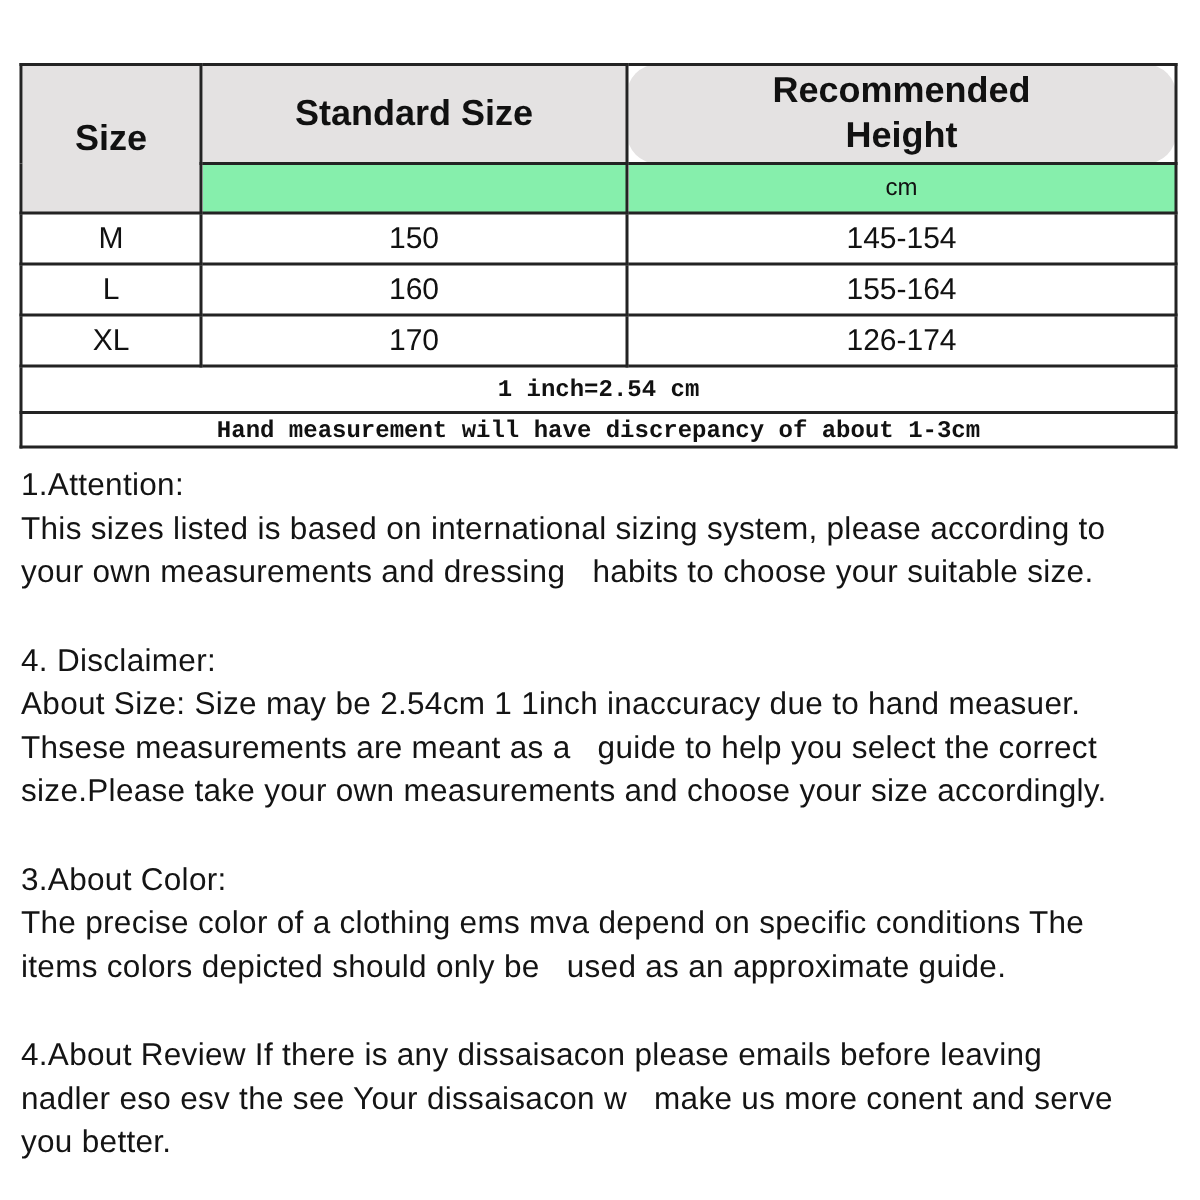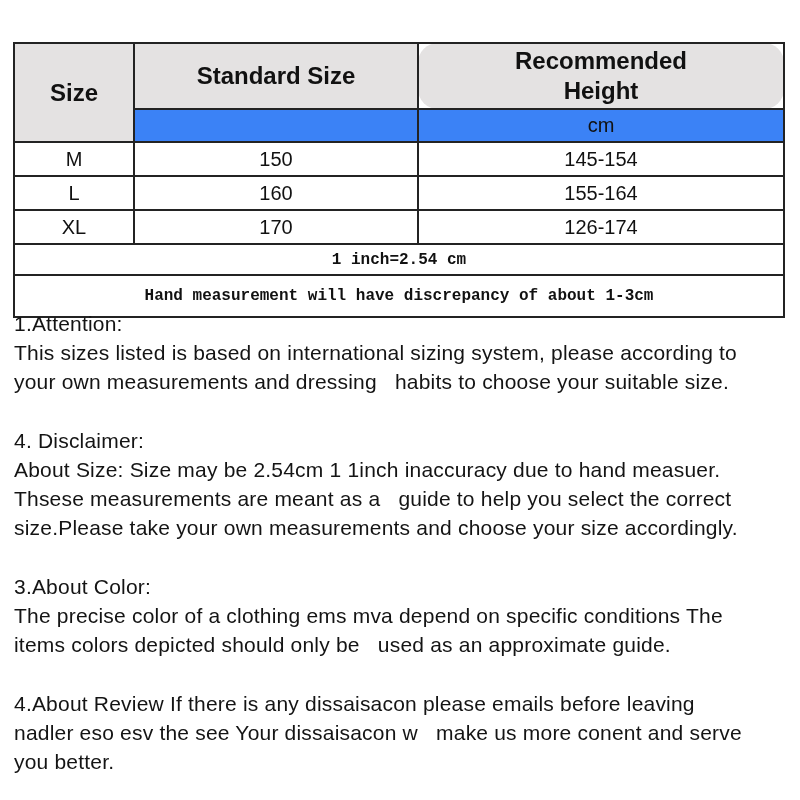--- a/index.html
+++ b/index.html
@@ -30,32 +30,32 @@
   .size-table td {
     border: 2px solid #232323;
     padding: 0;
     vertical-align: middle;
     overflow: hidden;
   }
   .row-head1 { height: 66px; }
   .row-head2 { height: 33px; }
   .row-data  { height: 34px; }
   .row-note1 { height: 31px; }
-  .row-note2 { height: 42px; border-radius: 9px; }
+  .row-note2 { height: 23px; border-radius: 9px; }
 
   .cell-head {
     background: #e4e2e2;
     font-weight: bold;
     font-size: 24px;
     line-height: 1.25;
   }
   .cell-rec { white-space: pre-line; border-radius: 20px; }
   .cell-sub {
-    background: #3b82f6;
-    font-size: 20px;
+    background: #86efac;
+    font-size: 16px;
     font-weight: normal;
     text-align: center;
   }
   .cell-data { font-size: 20px; }
   .cell-note {
     font-family: "Liberation Mono", monospace;
     font-weight: bold;
     font-size: 16px;
     letter-spacing: 0px;
     background: #ffffff;

